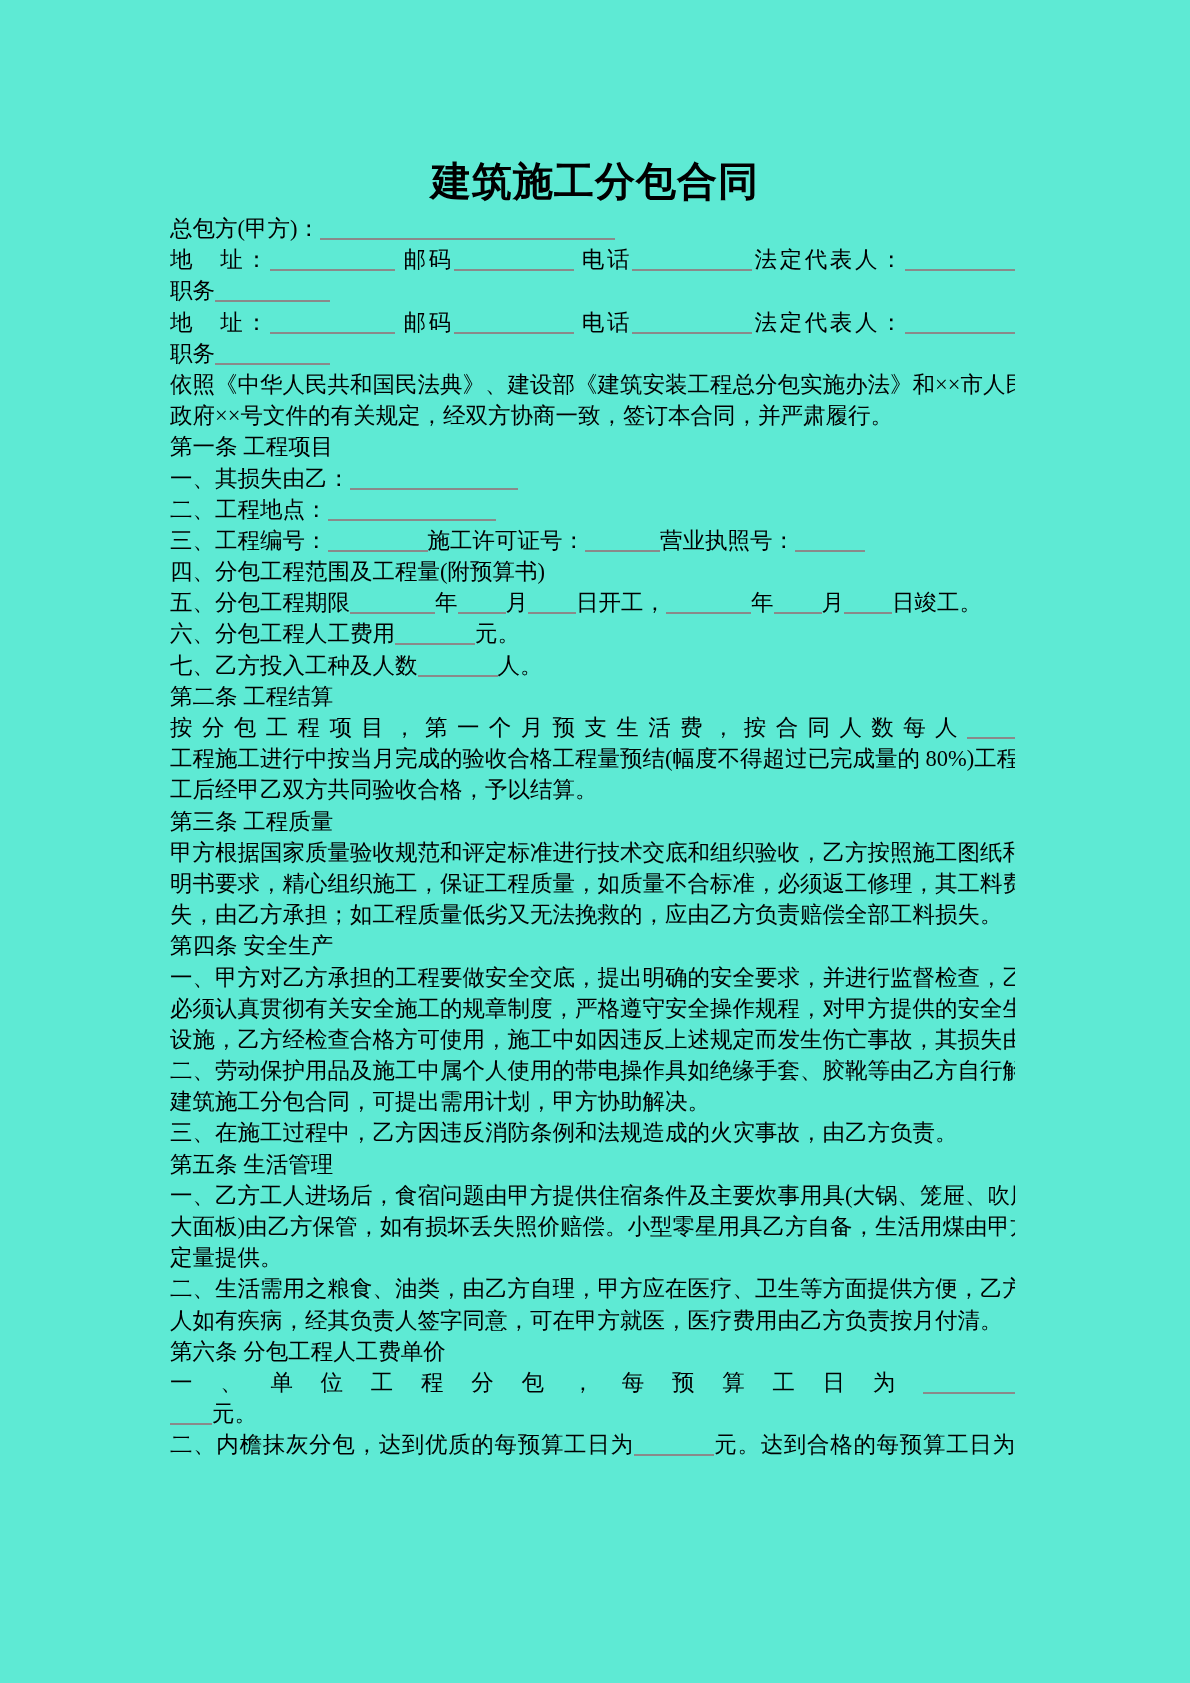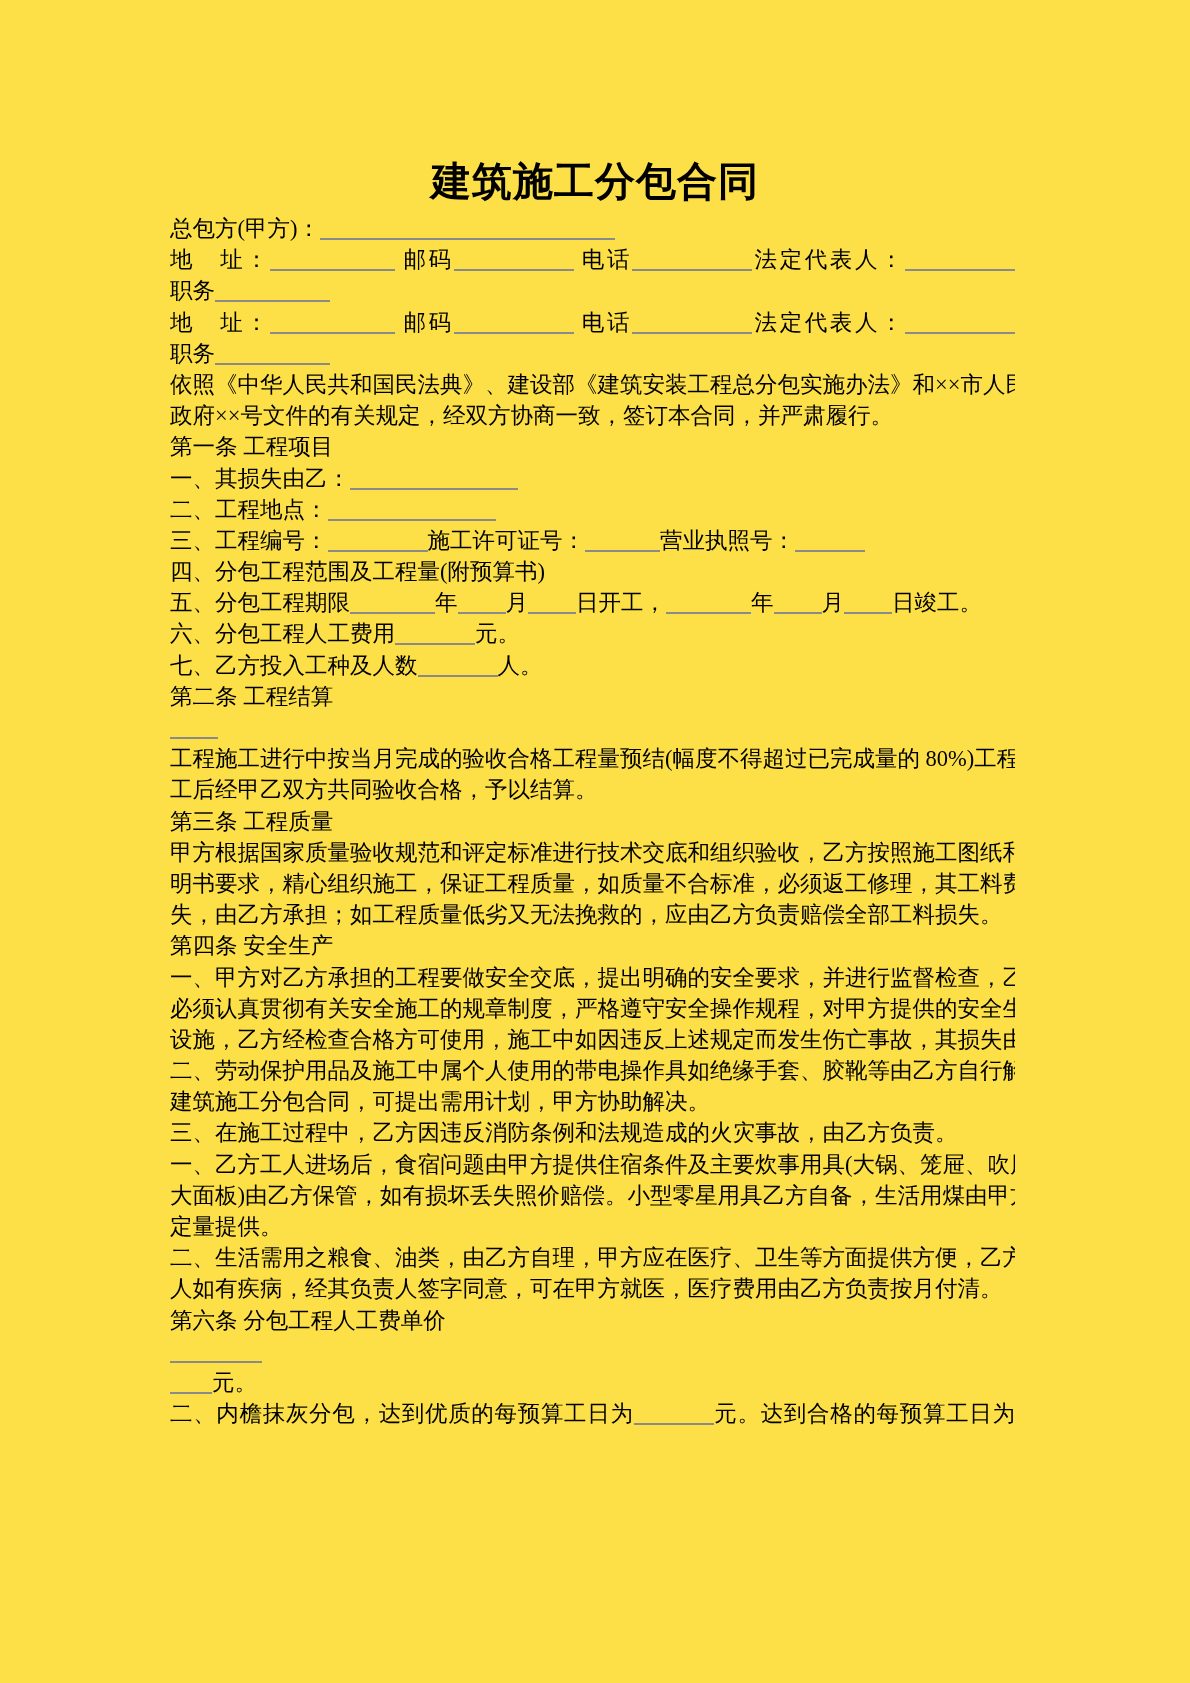--- a/index.html
+++ b/index.html
@@ -46,56 +46,57 @@
   .blank{
     display:inline-block;
     height:2px;
     border-bottom:2px solid #8a8a8a;
     vertical-align:-4px;
   }
 </style>
 </head>
 <body>
 
-<div class="page" style="background: #fde047; color: rgb(0, 0, 0);">
+<div class="page" style="background: #5eead4; color: rgb(0, 0, 0);">
   <h1 class="doc-title">建筑施工分包合同</h1>
   <div class="doc-body">
       <div class="doc-line"><span class="run">总包方(甲方)：</span><span class="blank" style="width: 295px; border-bottom-color: rgb(138, 138, 138);"></span></div>
       <div class="doc-line fill"><span class="run">地　址：</span><span class="blank" style="width: 125px; border-bottom-color: rgb(138, 138, 138);"></span><span class="run"> 邮码</span><span class="blank" style="width: 120px; border-bottom-color: rgb(138, 138, 138);"></span><span class="run"> 电话</span><span class="blank" style="width: 120px; border-bottom-color: rgb(138, 138, 138);"></span><span class="run">法定代表人：</span><span class="blank" style="width: 110px; border-bottom-color: rgb(138, 138, 138);"></span></div>
       <div class="doc-line"><span class="run">职务</span><span class="blank" style="width: 115px; border-bottom-color: rgb(138, 138, 138);"></span></div>
       <div class="doc-line fill"><span class="run">地　址：</span><span class="blank" style="width: 125px; border-bottom-color: rgb(138, 138, 138);"></span><span class="run"> 邮码</span><span class="blank" style="width: 120px; border-bottom-color: rgb(138, 138, 138);"></span><span class="run"> 电话</span><span class="blank" style="width: 120px; border-bottom-color: rgb(138, 138, 138);"></span><span class="run">法定代表人：</span><span class="blank" style="width: 110px; border-bottom-color: rgb(138, 138, 138);"></span></div>
       <div class="doc-line"><span class="run">职务</span><span class="blank" style="width: 115px; border-bottom-color: rgb(138, 138, 138);"></span></div>
       <div class="doc-line fill"><span class="run">依照《中华人民共和国民法典》、建设部《建筑安装工程总分包实施办法》和××市人民</span></div>
       <div class="doc-line"><span class="run">政府××号文件的有关规定，经双方协商一致，签订本合同，并严肃履行。</span></div>
       <div class="doc-line"><span class="run">第一条 工程项目</span></div>
       <div class="doc-line"><span class="run">一、其损失由乙：</span><span class="blank" style="width: 168px; border-bottom-color: rgb(138, 138, 138);"></span></div>
       <div class="doc-line"><span class="run">二、工程地点：</span><span class="blank" style="width: 168px; border-bottom-color: rgb(138, 138, 138);"></span></div>
       <div class="doc-line"><span class="run">三、工程编号：</span><span class="blank" style="width: 100px; border-bottom-color: rgb(138, 138, 138);"></span><span class="run">施工许可证号：</span><span class="blank" style="width: 75px; border-bottom-color: rgb(138, 138, 138);"></span><span class="run">营业执照号：</span><span class="blank" style="width: 70px; border-bottom-color: rgb(138, 138, 138);"></span></div>
       <div class="doc-line"><span class="run">四、分包工程范围及工程量(附预算书)</span></div>
       <div class="doc-line"><span class="run">五、分包工程期限</span><span class="blank" style="width: 85px; border-bottom-color: rgb(138, 138, 138);"></span><span class="run">年</span><span class="blank" style="width: 48px; border-bottom-color: rgb(138, 138, 138);"></span><span class="run">月</span><span class="blank" style="width: 48px; border-bottom-color: rgb(138, 138, 138);"></span><span class="run">日开工，</span><span class="blank" style="width: 85px; border-bottom-color: rgb(138, 138, 138);"></span><span class="run">年</span><span class="blank" style="width: 48px; border-bottom-color: rgb(138, 138, 138);"></span><span class="run">月</span><span class="blank" style="width: 48px; border-bottom-color: rgb(138, 138, 138);"></span><span class="run">日竣工。</span></div>
       <div class="doc-line"><span class="run">六、分包工程人工费用</span><span class="blank" style="width: 80px; border-bottom-color: rgb(138, 138, 138);"></span><span class="run">元。</span></div>
       <div class="doc-line"><span class="run">七、乙方投入工种及人数</span><span class="blank" style="width: 80px; border-bottom-color: rgb(138, 138, 138);"></span><span class="run">人。</span></div>
       <div class="doc-line"><span class="run">第二条 工程结算</span></div>
-      <div class="doc-line fill"><span class="blank" style="width: 48px; border-bottom-color: rgb(138, 138, 138);"></span></div>
+      <div class="doc-line fill"><span class="run">按分包工程项目，第一个月预支生活费，按合同人数每人</span><span class="blank" style="width: 48px; border-bottom-color: rgb(138, 138, 138);"></span></div>
       <div class="doc-line fill"><span class="run">工程施工进行中按当月完成的验收合格工程量预结(幅度不得超过已完成量的 80%)工程竣</span></div>
       <div class="doc-line"><span class="run">工后经甲乙双方共同验收合格，予以结算。</span></div>
       <div class="doc-line"><span class="run">第三条 工程质量</span></div>
       <div class="doc-line fill"><span class="run">甲方根据国家质量验收规范和评定标准进行技术交底和组织验收，乙方按照施工图纸和说</span></div>
       <div class="doc-line fill"><span class="run">明书要求，精心组织施工，保证工程质量，如质量不合标准，必须返工修理，其工料费损</span></div>
       <div class="doc-line"><span class="run">失，由乙方承担；如工程质量低劣又无法挽救的，应由乙方负责赔偿全部工料损失。</span></div>
       <div class="doc-line"><span class="run">第四条 安全生产</span></div>
       <div class="doc-line fill"><span class="run">一、甲方对乙方承担的工程要做安全交底，提出明确的安全要求，并进行监督检查，乙方</span></div>
       <div class="doc-line fill"><span class="run">必须认真贯彻有关安全施工的规章制度，严格遵守安全操作规程，对甲方提供的安全生产</span></div>
       <div class="doc-line fill"><span class="run">设施，乙方经检查合格方可使用，施工中如因违反上述规定而发生伤亡事故，其损失由乙</span></div>
       <div class="doc-line fill"><span class="run">二、劳动保护用品及施工中属个人使用的带电操作具如绝缘手套、胶靴等由乙方自行解决</span></div>
       <div class="doc-line"><span class="run">建筑施工分包合同，可提出需用计划，甲方协助解决。</span></div>
       <div class="doc-line"><span class="run">三、在施工过程中，乙方因违反消防条例和法规造成的火灾事故，由乙方负责。</span></div>
+      <div class="doc-line"><span class="run">第五条 生活管理</span></div>
       <div class="doc-line fill"><span class="run">一、乙方工人进场后，食宿问题由甲方提供住宿条件及主要炊事用具(大锅、笼屉、吹风机、</span></div>
       <div class="doc-line fill"><span class="run">大面板)由乙方保管，如有损坏丢失照价赔偿。小型零星用具乙方自备，生活用煤由甲方按</span></div>
       <div class="doc-line"><span class="run">定量提供。</span></div>
       <div class="doc-line fill"><span class="run">二、生活需用之粮食、油类，由乙方自理，甲方应在医疗、卫生等方面提供方便，乙方工</span></div>
       <div class="doc-line"><span class="run">人如有疾病，经其负责人签字同意，可在甲方就医，医疗费用由乙方负责按月付清。</span></div>
       <div class="doc-line"><span class="run">第六条 分包工程人工费单价</span></div>
-      <div class="doc-line fill"><span class="blank" style="width: 92px; border-bottom-color: rgb(138, 138, 138);"></span></div>
+      <div class="doc-line fill"><span class="run">一、单位工程分包，每预算工日为</span><span class="blank" style="width: 92px; border-bottom-color: rgb(138, 138, 138);"></span></div>
       <div class="doc-line"><span class="blank" style="width: 42px; border-bottom-color: rgb(138, 138, 138);"></span><span class="run">元。</span></div>
       <div class="doc-line fill"><span class="run">二、内檐抹灰分包，达到优质的每预算工日为</span><span class="blank" style="width: 80px; border-bottom-color: rgb(138, 138, 138);"></span><span class="run">元。达到合格的每预算工日为</span></div>
     </div>
 </div>
 
 </body></html>

